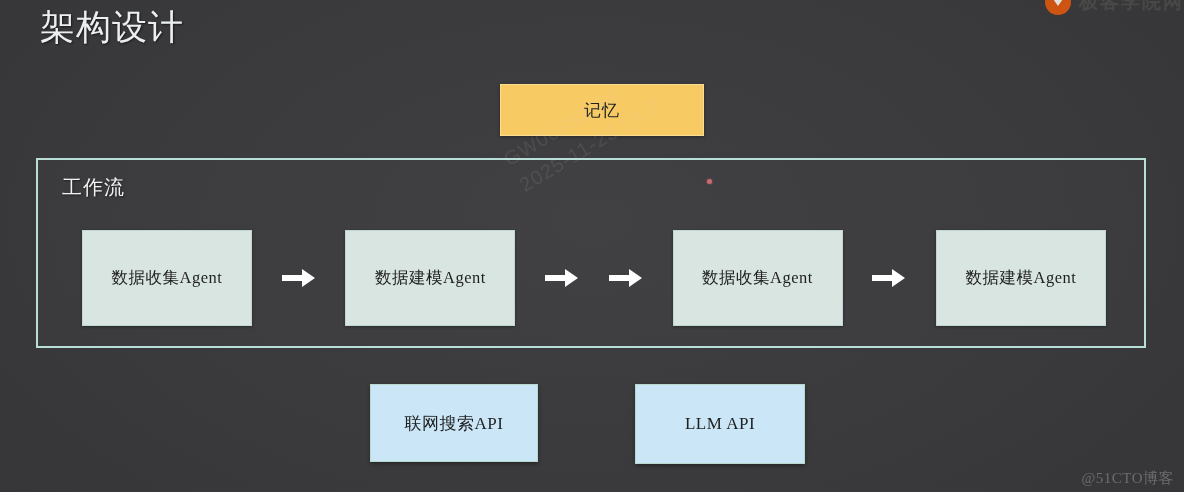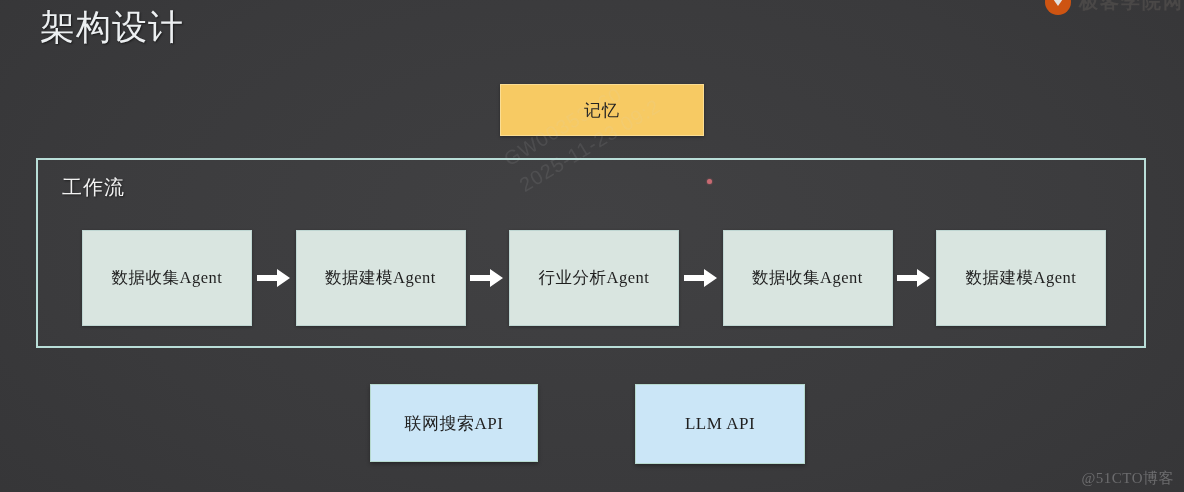--- a/index.html
+++ b/index.html
@@ -238,23 +238,20 @@
       <div class="agent-box">
         <span>数据建模Agent</span>
       </div>
 
       <div class="flow-arrow">
         <svg width="34" height="22" viewBox="0 0 34 22" aria-hidden="true">
           <path d="M0 8 H20 V2 L33 11 L20 20 V14 H0 Z" fill="#ffffff"></path>
         </svg>
       </div>
 
-      <div class="agent-box">
-        <span>行业分析Agent</span>
-      </div>
 
       <div class="flow-arrow">
         <svg width="34" height="22" viewBox="0 0 34 22" aria-hidden="true">
           <path d="M0 8 H20 V2 L33 11 L20 20 V14 H0 Z" fill="#ffffff"></path>
         </svg>
       </div>
 
       <div class="agent-box">
         <span>数据收集Agent</span>
       </div>

